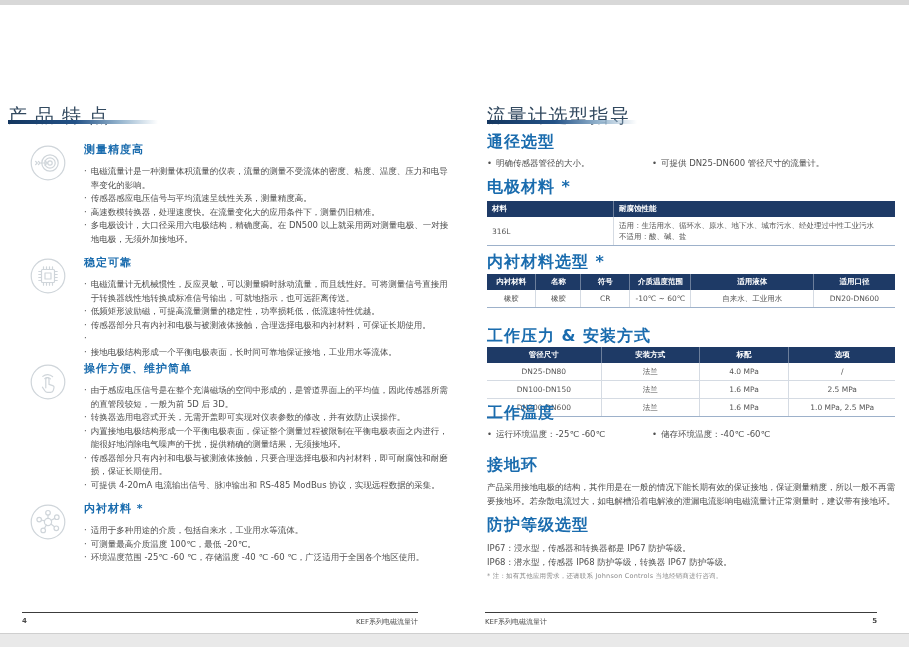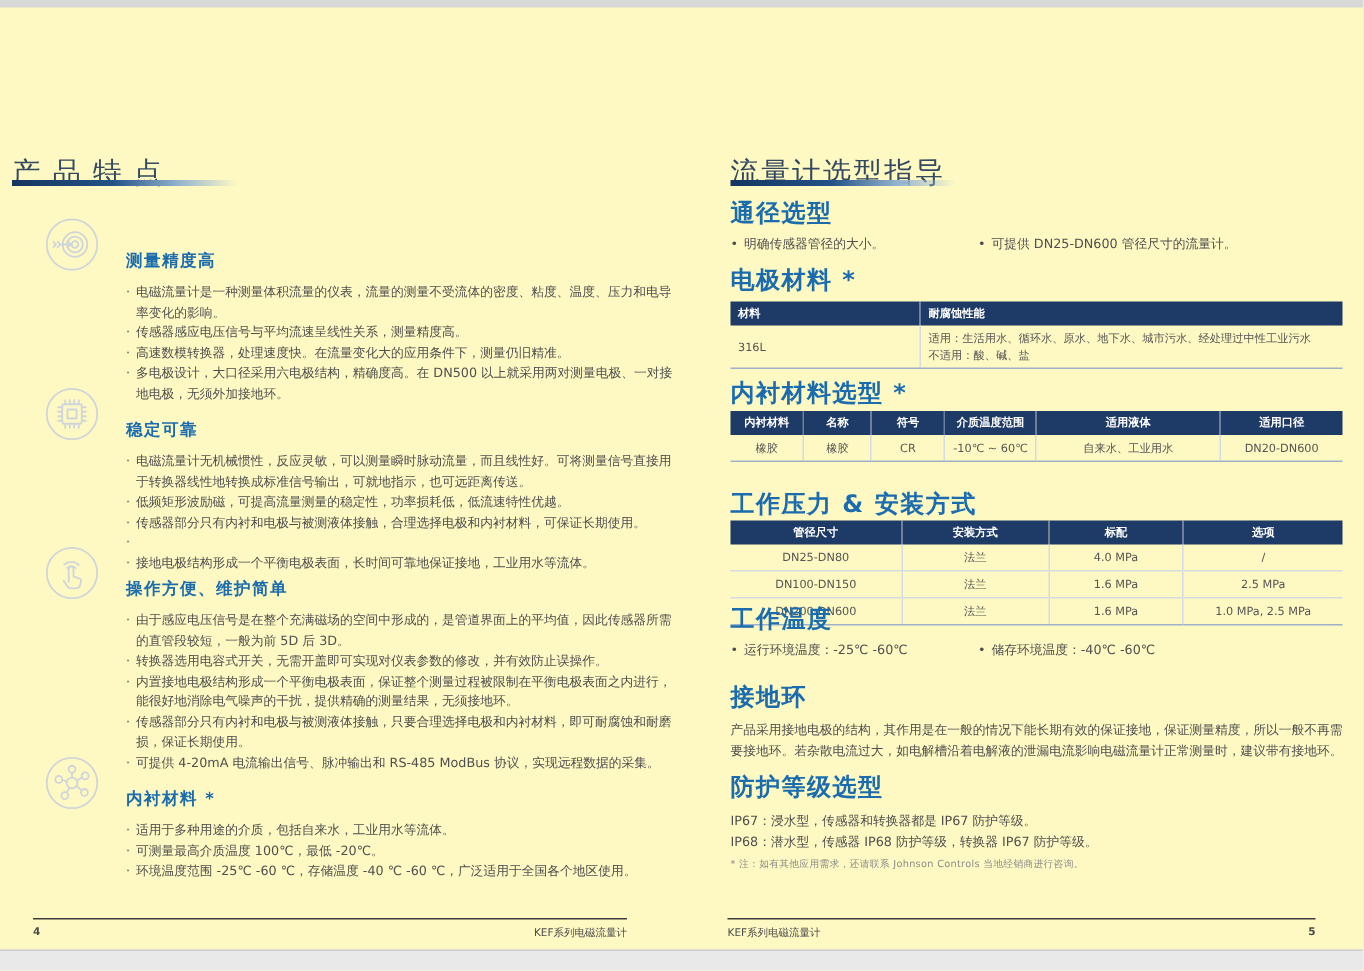--- a/index.html
+++ b/index.html
@@ -1,35 +1,35 @@
 <!DOCTYPE html>
 <html><head>
 <meta charset="utf-8">
 <style>
   html,body{margin:0;padding:0;background:#e9e9e9;}
-  .canvas{position:relative;width:909px;height:647px;background:#fef9c3;overflow:hidden;
+  .canvas{position:relative;width:909px;height:647px;background:#ffffff;overflow:hidden;
           font-family:"DejaVu Sans","Liberation Sans",sans-serif;}
   .topstrip{position:absolute;top:0;left:0;right:0;height:5px;background:#d8d8d8;}
   .botstrip{position:absolute;top:633px;left:0;right:0;bottom:0;background:#e9e9e9;border-top:1px solid #cfcfcf;}
 
   
   .ptitle{position:absolute;top:90px;font-size:19px;line-height:24px;color:#32495f;font-weight:normal;}
   .ptitle.left{left:8px;letter-spacing:8px;}
   .ptitle.right{left:487px;letter-spacing:1.5px;}
   .t-underline{position:absolute;top:120px;width:150px;height:4px;
     background:linear-gradient(90deg,#14365f 0%,#235287 45%,#97b6cf 75%,rgba(255,255,255,0) 100%);}
   .t-underline.left{left:8px;}
   .t-underline.right{left:487px;}
 
   
   .lsec{position:absolute;left:30px;width:424px;display:flex;gap:18px;}
   .lsec .iconwrap{flex:0 0 36px;width:36px;height:36px;margin-top:2px;}
   .iconwrap svg{width:36px;height:36px;display:block;}
   .iconwrap svg *{fill:none;stroke:#cfd5da;stroke-width:1.2;stroke-linecap:round;stroke-linejoin:round;}
-  .sec-body{flex:1;margin-top:24px;}
+  .sec-body{flex:1;}
   .sec-h{margin:0 0 8px 0;font-size:11px;line-height:14px;color:#1a6cae;font-weight:bold;letter-spacing:1px;}
   .bullet{display:flex;gap:4px;font-size:8.5px;line-height:13.5px;color:#4f4f4f;}
   .bullet .dot{flex:0 0 auto;}
 
   
   .rh{position:absolute;left:487px;margin:0;font-size:16px;line-height:14px;color:#1a6cae;font-weight:bold;letter-spacing:1px;}
   .rbullets{position:absolute;left:487px;width:408px;font-size:8.5px;color:#4f4f4f;line-height:13px;}
   .rbullet{position:absolute;top:0;display:flex;gap:4px;white-space:nowrap;}
   .rbullet.b2{left:165px;}
   .rtable{position:absolute;left:487px;width:408px;border-collapse:collapse;table-layout:fixed;}

